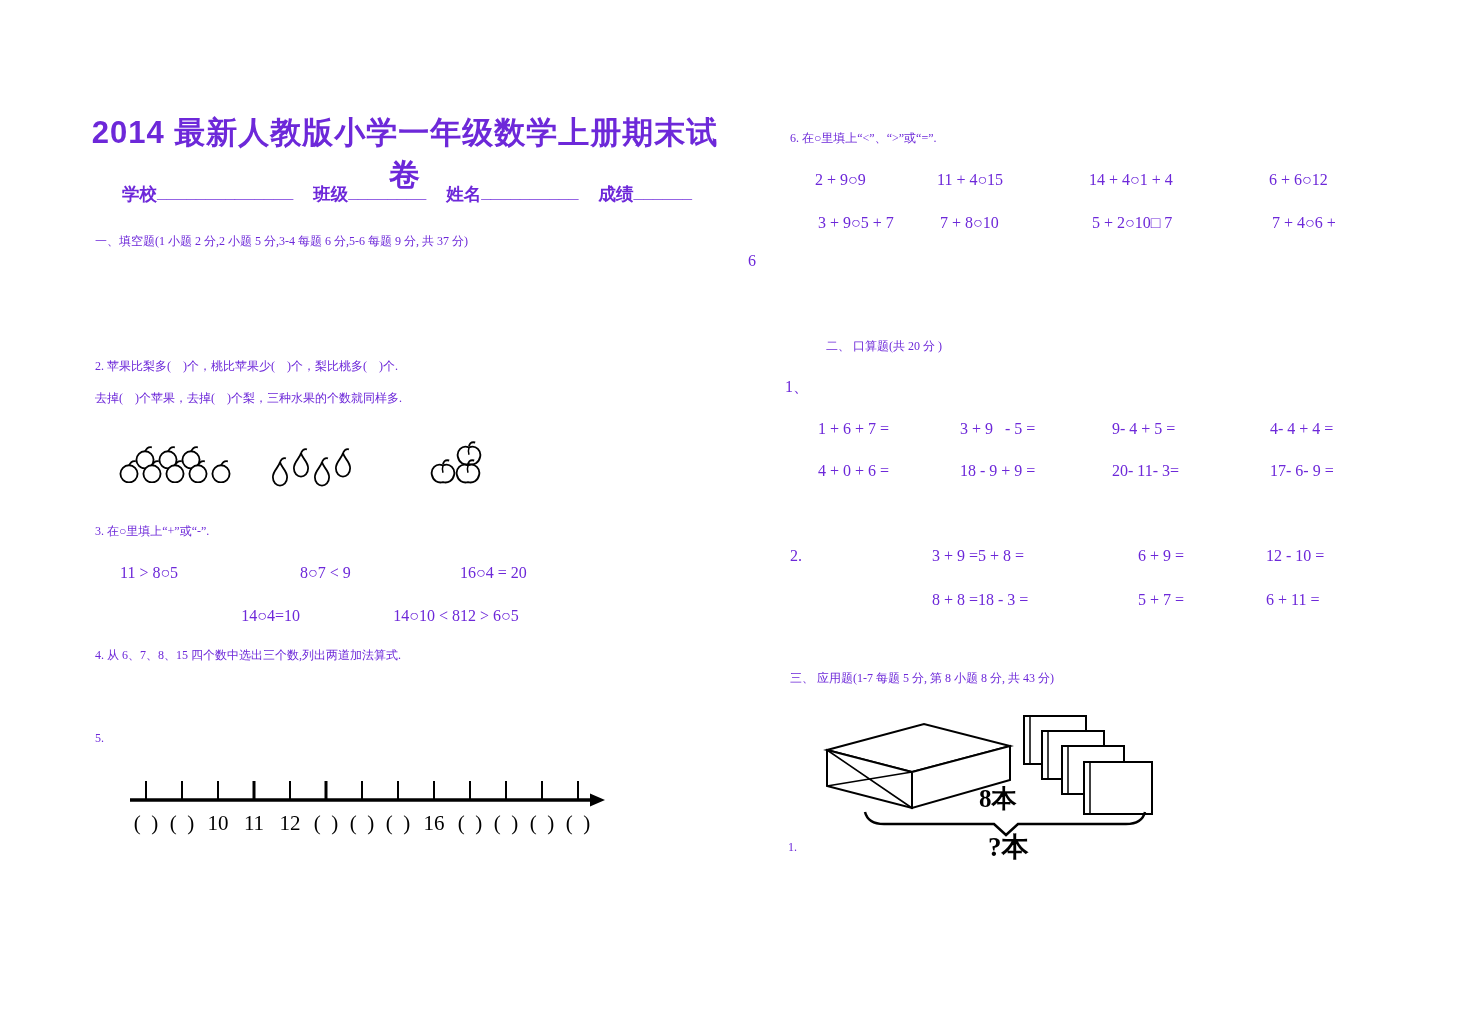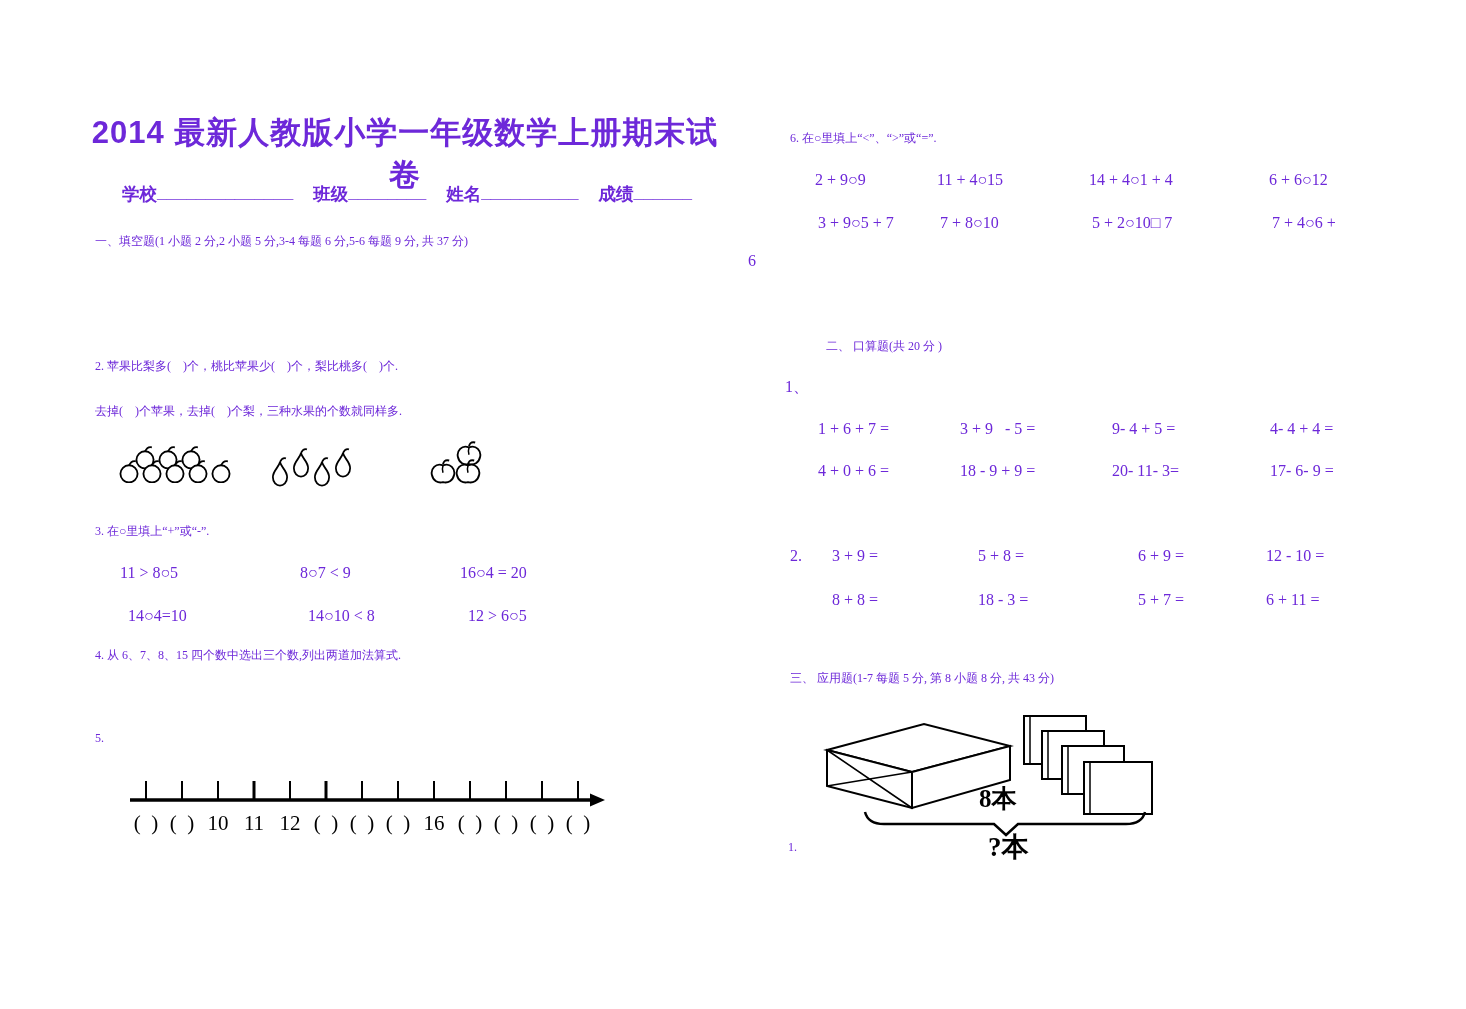--- a/index.html
+++ b/index.html
@@ -17,21 +17,21 @@
   .row > span{display:inline-block;}
   
   .q3row > span:nth-child(1){width:180px;}
   .q3row > span:nth-child(2){width:160px;}
   .q6row > span:nth-child(1){width:122px;}
   .q6row > span:nth-child(2){width:152px;}
   .q6row > span:nth-child(3){width:180px;}
   .p1row > span:nth-child(1){width:142px;}
   .p1row > span:nth-child(2){width:152px;}
   .p1row > span:nth-child(3){width:158px;}
-  .p2row > span:nth-child(1){width:146px;}
+  .p2row > span:nth-child(1){width:146px;text-align:right;}
   .p2row > span:nth-child(2){width:160px;}
   .p2row > span:nth-child(3){width:128px;}
   
   .fruitgroup{display:flex;flex-direction:column;}
   .fruitrow{display:flex;}
   .fruitrow svg{margin-right:-5px;}
   .apples-top{margin-left:16px;margin-bottom:-10px;}
   .pears .fruitrow svg:nth-child(even){transform:translateY(-9px);}
   .pears{padding-top:10px;}
   .peaches-top{margin-left:26px;margin-bottom:-8px;}
@@ -49,21 +49,21 @@
     <span class="field"><span>学校</span><span>______________</span></span>
     <span class="field"><span>班级</span><span>________</span></span>
     <span class="field"><span>姓名</span><span>__________</span></span>
     <span class="field"><span>成绩</span><span>______</span></span>
   </div>
 
   <div class="abs txt" style="left:95px;top:234px;width:660px;">一、填空题(1 小题 2 分,2 小题 5 分,3-4 每题 6 分,5-6 每题 9 分, 共 37 分)</div>
 
 
   <div class="abs txt" style="left:95px;top:359px;width:660px;">2. 苹果比梨多(    )个，桃比苹果少(    )个，梨比桃多(    )个.</div>
-  <div class="abs txt" style="left:95px;top:404px;width:660px;">去掉(    )个苹果，去掉(    )个梨，三种水果的个数就同样多.</div>
+  <div class="abs txt" style="left:95px;top:391px;width:660px;">去掉(    )个苹果，去掉(    )个梨，三种水果的个数就同样多.</div>
 
   <div class="abs fruitgroup" style="left:115px;top:445px;">
     <div class="fruitrow apples-top">
       <svg width="28" height="24" viewBox="0 0 24 21">
         <path d="M12,6 Q14,1 18,2" fill="none" stroke="#000" stroke-width="1.6"></path>
         <circle cx="12" cy="13" r="7.5" fill="#fff" stroke="#000" stroke-width="1.6"></circle>
       </svg>
     <svg width="28" height="24" viewBox="0 0 24 21">
         <path d="M12,6 Q14,1 18,2" fill="none" stroke="#000" stroke-width="1.6"></path>
         <circle cx="12" cy="13" r="7.5" fill="#fff" stroke="#000" stroke-width="1.6"></circle>
@@ -140,21 +140,21 @@
       </div>
   </div>
 
   <div class="abs txt" style="left:95px;top:524px;">3. 在○里填上“+”或“-”.</div>
 
   <div class="abs row q3row eq" style="left:120px;top:564px;">
     <span>11 &gt; 8○5</span>
     <span>8○7 &lt; 9</span>
     <span>16○4 = 20</span>
   </div>
-  <div class="abs row q3row eq" style="left:128px;top:607px;">
+  <div class="abs row q3row eq" style="left:120px;top:607px;text-align:right;">
     <span>14○4=10</span>
     <span>14○10 &lt; 8</span>
     <span>12 &gt; 6○5</span>
   </div>
 
   <div class="abs txt" style="left:95px;top:648px;width:660px;">4. 从 6、7、8、15 四个数中选出三个数,列出两道加法算式.</div>
 
   <div class="abs txt" style="left:95px;top:731px;">5.</div>
 
   <svg class="abs" style="left:128px;top:773px;" width="482" height="66" viewBox="0 0 482 66">

